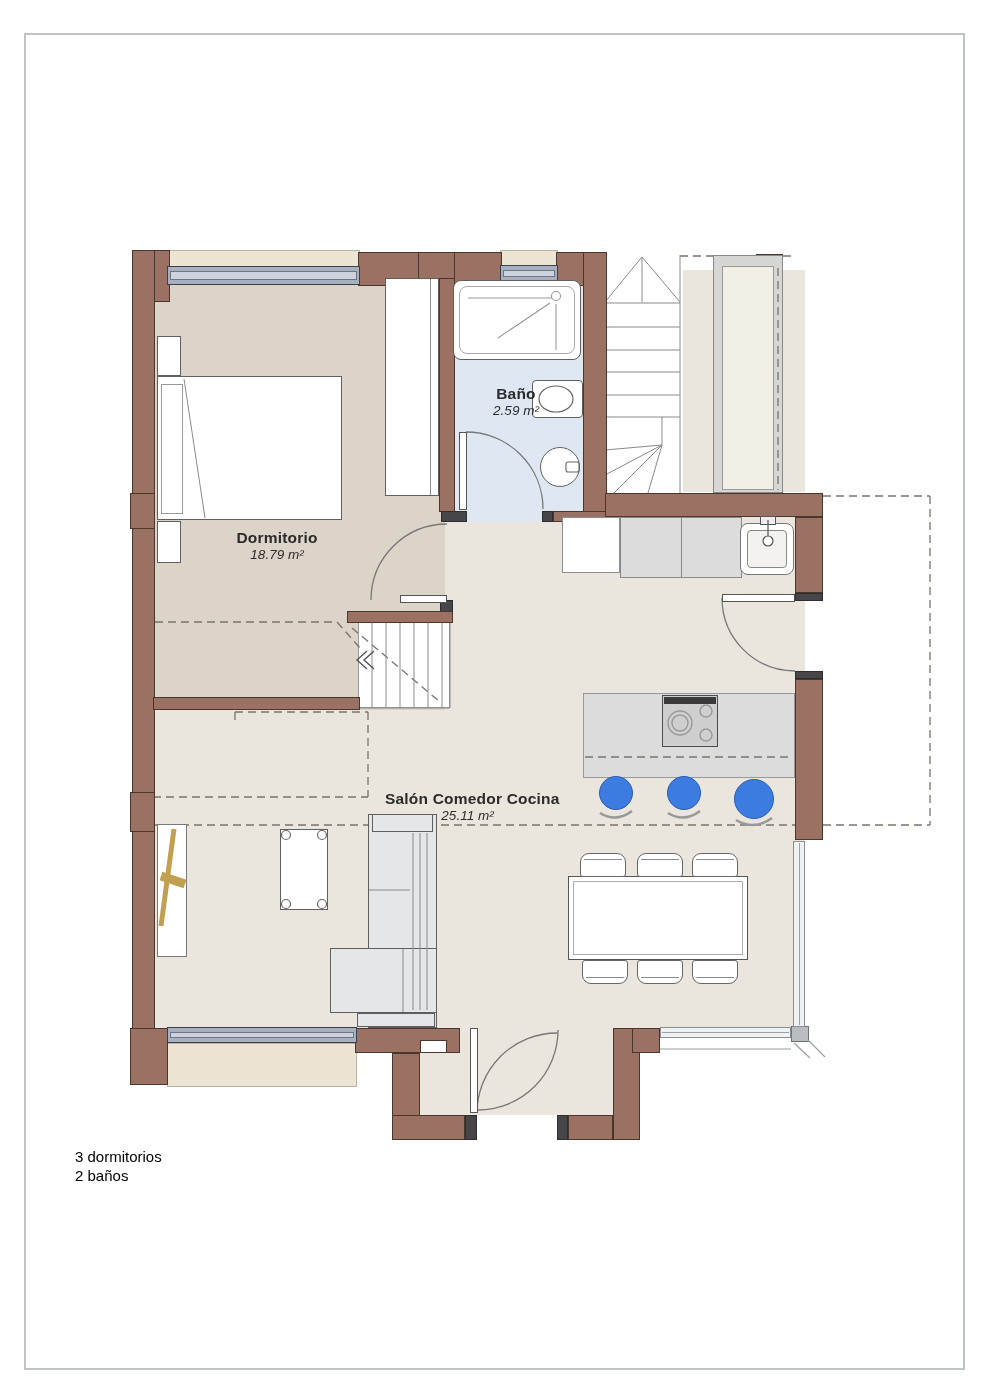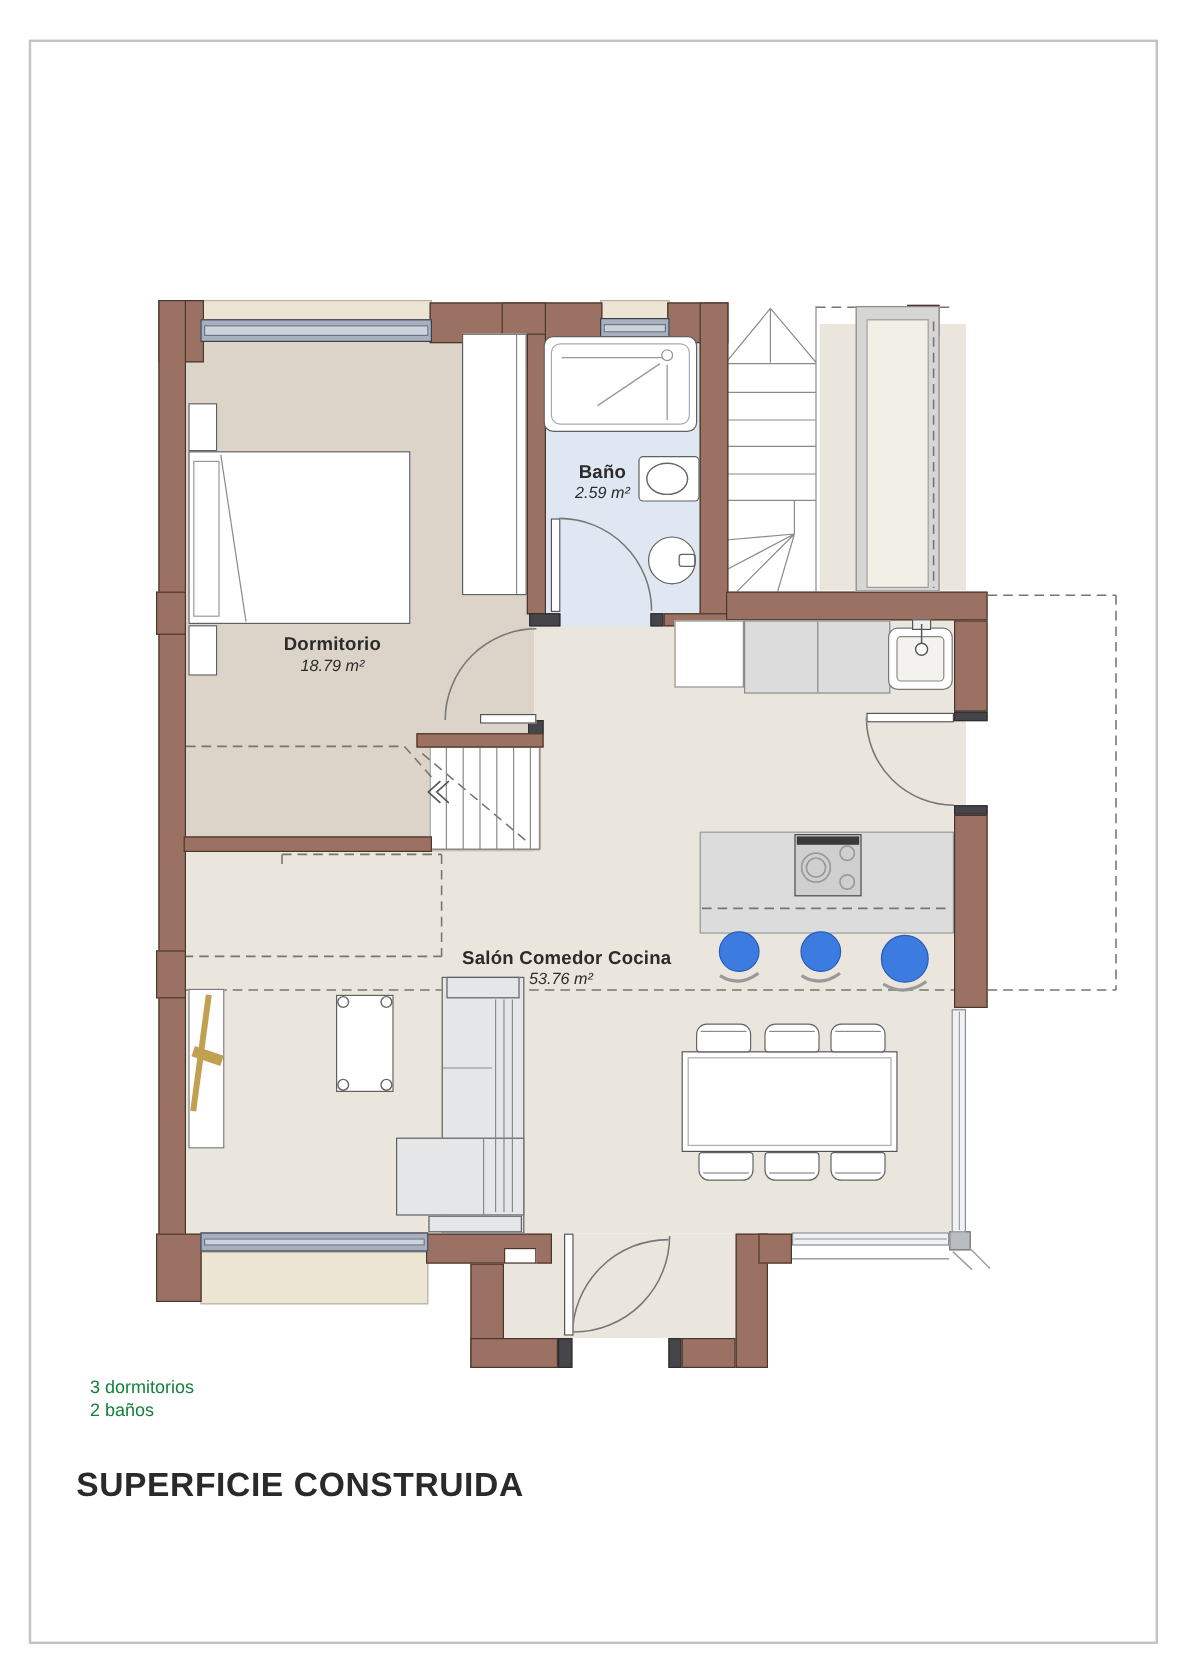--- a/index.html
+++ b/index.html
@@ -36,21 +36,21 @@
   .chair{background:#fff;border:1.4px solid #666;}
   .ct{border-radius:9px 9px 3px 3px;}
   .cb{border-radius:3px 3px 9px 9px;}
   .ct::after{content:"";position:absolute;left:3px;right:3px;top:5px;border-top:1px solid #8a8a8a;}
   .cb::after{content:"";position:absolute;left:3px;right:3px;bottom:5px;border-bottom:1px solid #8a8a8a;}
   .table-inner{position:absolute;left:4px;right:4px;top:4px;bottom:4px;border:1px solid #adadad;}
   .divline{border-left:1px solid #8a8a8a;}
   .rlabel{text-align:center;color:#2b2b2b;}
   .rname{font-size:15.5px;font-weight:700;letter-spacing:.2px;white-space:nowrap;}
   .rarea{font-size:13.5px;font-style:italic;white-space:nowrap;}
-  .sum{font-size:15px;color:#15803d;line-height:19px;}
+  .sum{font-size:15px;color:#000000;line-height:19px;}
   .big{font-size:28px;color:#2a2a2a;font-weight:600;letter-spacing:.5px;text-align:center;line-height:40px;}
   .big sup{font-size:60%;}
   svg.abs{pointer-events:none;}
 </style>
 </head>
 <body>
 
 <div id="page">
 
   <div class="abs frame" style="left:24px;top:33px;width:941px;height:1337px;"></div>
@@ -221,30 +221,29 @@
     </g>
     <g stroke="#9aa0a6" stroke-width="1.2" fill="none">
       <path d="M808,1040 L825,1057 M794,1043 L810,1058 M660,1049 H791"></path>
     </g>
   </svg>
 
   <div class="abs rlabel" style="left:197px;top:529px;width:160px;">
     <div class="rname">Dormitorio</div>
     <div class="rarea">18.79 m²</div>
   </div>
-  <div class="abs rlabel" style="left:452px;top:385px;width:100px;">
+  <div class="abs rlabel" style="left:466px;top:385px;width:100px;">
     <div class="rname">Baño</div>
     <div class="rarea">2.59 m²</div>
   </div>
   <div class="abs rlabel" style="left:385px;top:790px;width:165px;">
     <div class="rname">Salón Comedor Cocina</div>
-    <div class="rarea">53.76 m²</div>
+    <div class="rarea">25.11 m²</div>
   </div>
 
   <div class="abs sum" style="left:75px;top:1147px;">
     <div>3 dormitorios</div>
     <div>2 baños</div>
   </div>
   <div class="abs" style="left:60px;top:1218px;width:380px;">
-    <div class="big">SUPERFICIE CONSTRUIDA</div>
   </div>
 
 </div>
 
 </body></html>

